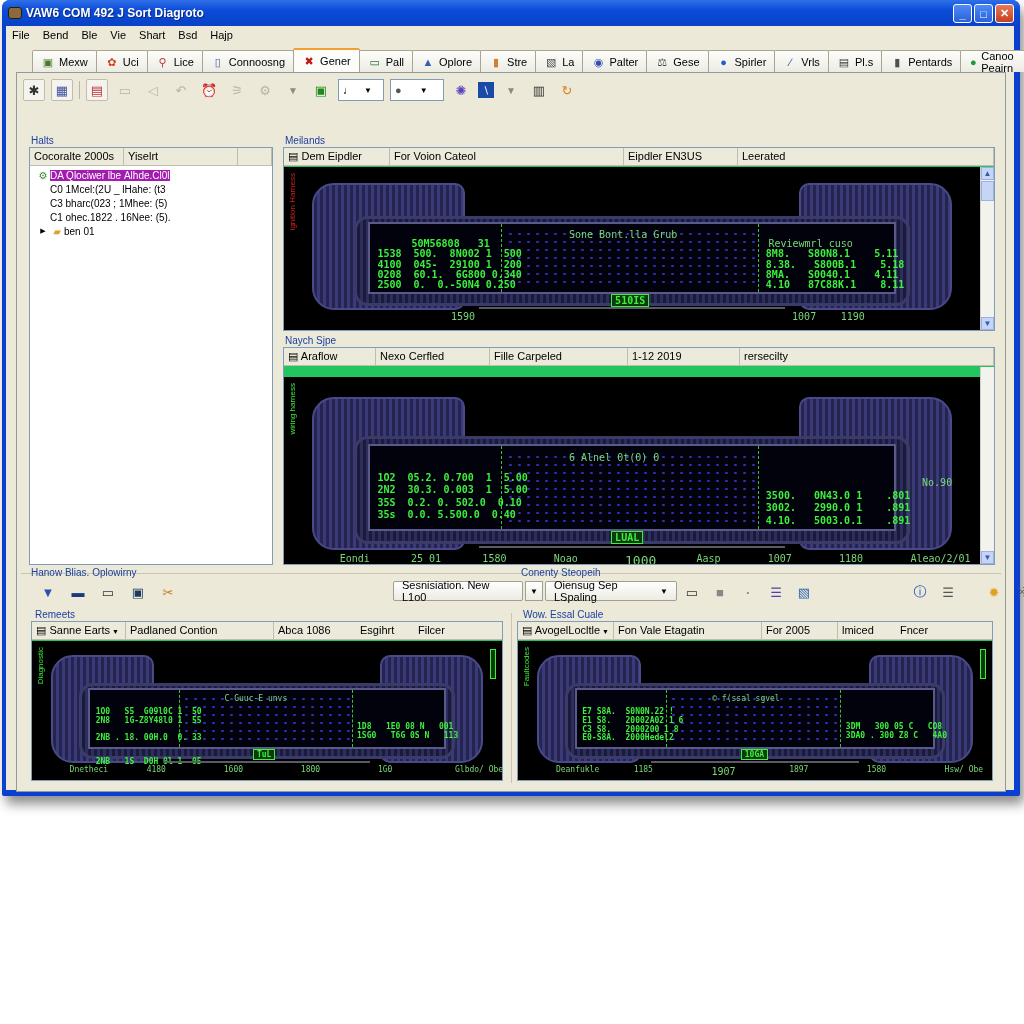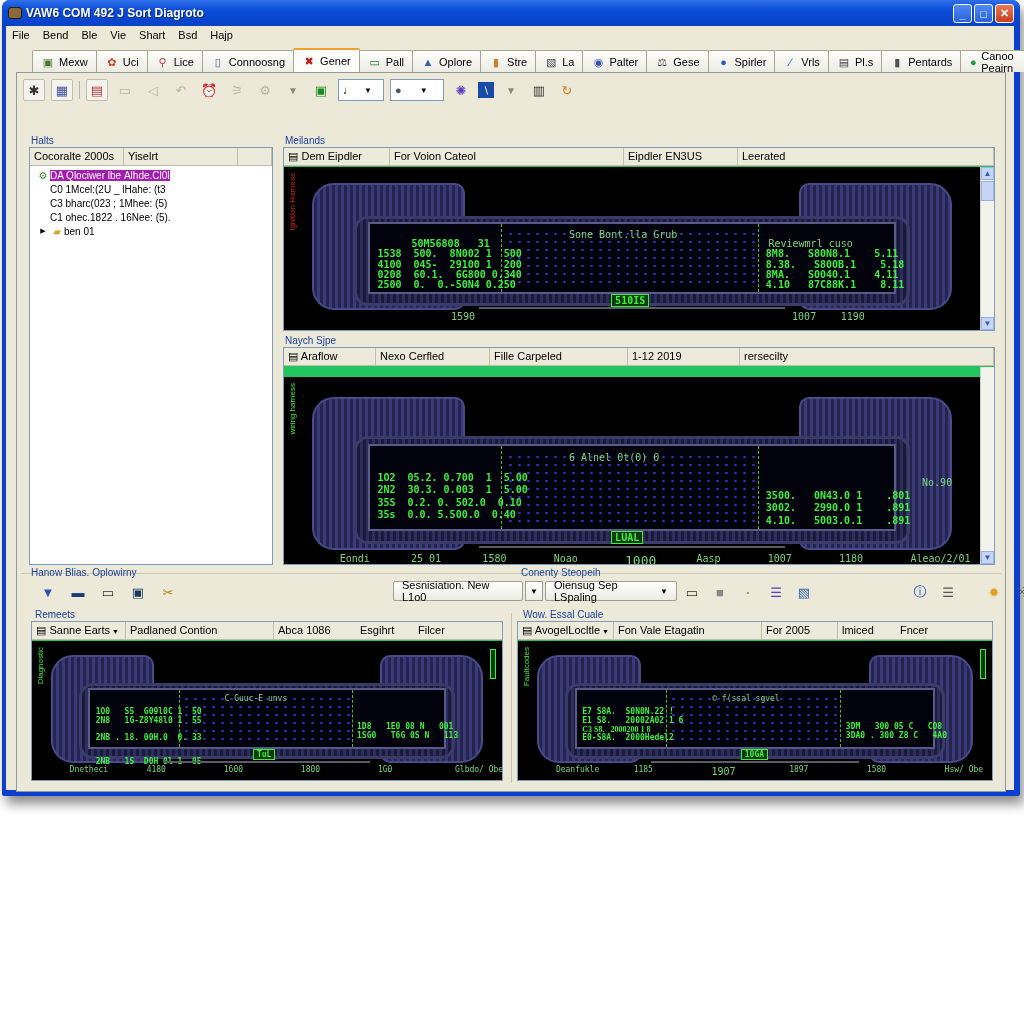--- a/index.html
+++ b/index.html
@@ -389,21 +389,21 @@
             <div class="console-wing" style="left: 18.96px; top: 13.9px; width: 104.28px; height: 108.42px; border-radius: 22px 10px 10px 22px;"></div>
             <div class="console-wing" style="right: 18.96px; top: 13.9px; width: 104.28px; height: 108.42px; border-radius: 10px 22px 22px 10px;"></div>
             <div class="console-frame" style="left: 47.4px; top: 41.7px; width: 379.2px; height: 76.45px;"></div>
             <div class="console-screen" style="left: 56.88px; top: 47.26px; width: 360.24px; height: 61.16px;">
               <div class="grid-dots" style="left: 26%; top: 8%; width: 48%; height: 84%;"></div>
               <div class="vline" style="left: 25%; top: 0px; height: 100%;"></div>
               <div class="vline" style="left: 74%; top: 0px; height: 100%;"></div>
               <div class="gtext dim" style="left: 38%; top: 6%; font-size: 8px;">© f(ssal sgvel</div>
               <div class="gtext" style="left: 1.5%; top: 30%; font-size: 8px;">E7 S8A.  S0N0N.22 !</div>
               <div class="gtext" style="left: 1.5%; top: 45%; font-size: 8px;">E1 S8.   20002A02 1 6</div>
-              <div class="gtext" style="left: 1.5%; top: 60%; font-size: 8px; font-family: Liberation Serif, serif;">C3 S8.   2000200 1 8</div>
+              <div class="gtext" style="left: 1.5%; top: 60%; font-size: 8px;">C3 S8.   2000200 1 8</div>
               <div class="gtext" style="left: 1.5%; top: 75%; font-size: 8px;">E0-S8A.  2000Hedel2</div>
               <div class="gtext" style="left: 75.5%; top: 56%; font-size: 8px;">3DM   300 05 C   CO8</div>
               <div class="gtext" style="left: 75.5%; top: 71%; font-size: 8px;">3DA0 . 300 Z8 C   4A0</div>
             </div>
             <div class="gbadge" style="left: 47%; top: 108.42px; font-size: 8px;">10GA</div>
             <div class="statusbar-line" style="left: 28%; width: 44%; top: 119.54px;"></div>
             <div class="gtext dim" style="left: 8%; top: 123.71px; font-size: 8px;">Deanfukle</div>
             <div class="gtext dim" style="left: 24.4%; top: 123.71px; font-size: 8px;">1185</div>
             <div class="gtext dim" style="left: 40.8%; top: 123.71px; font-size: 10px;">1907</div>
             <div class="gtext dim" style="left: 57.2%; top: 123.71px; font-size: 8px;">1897</div>

